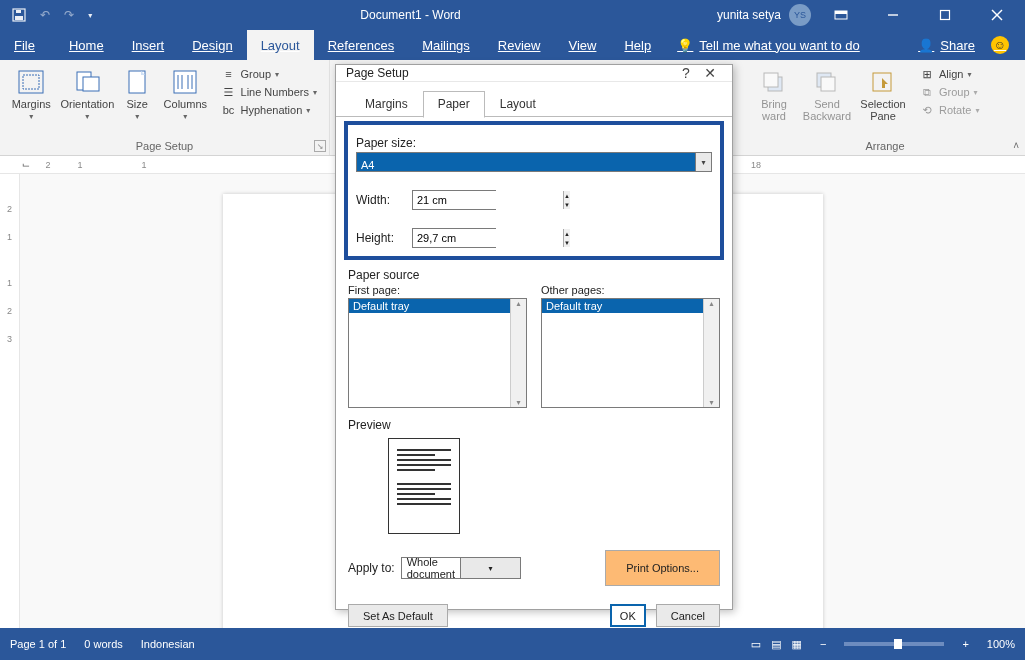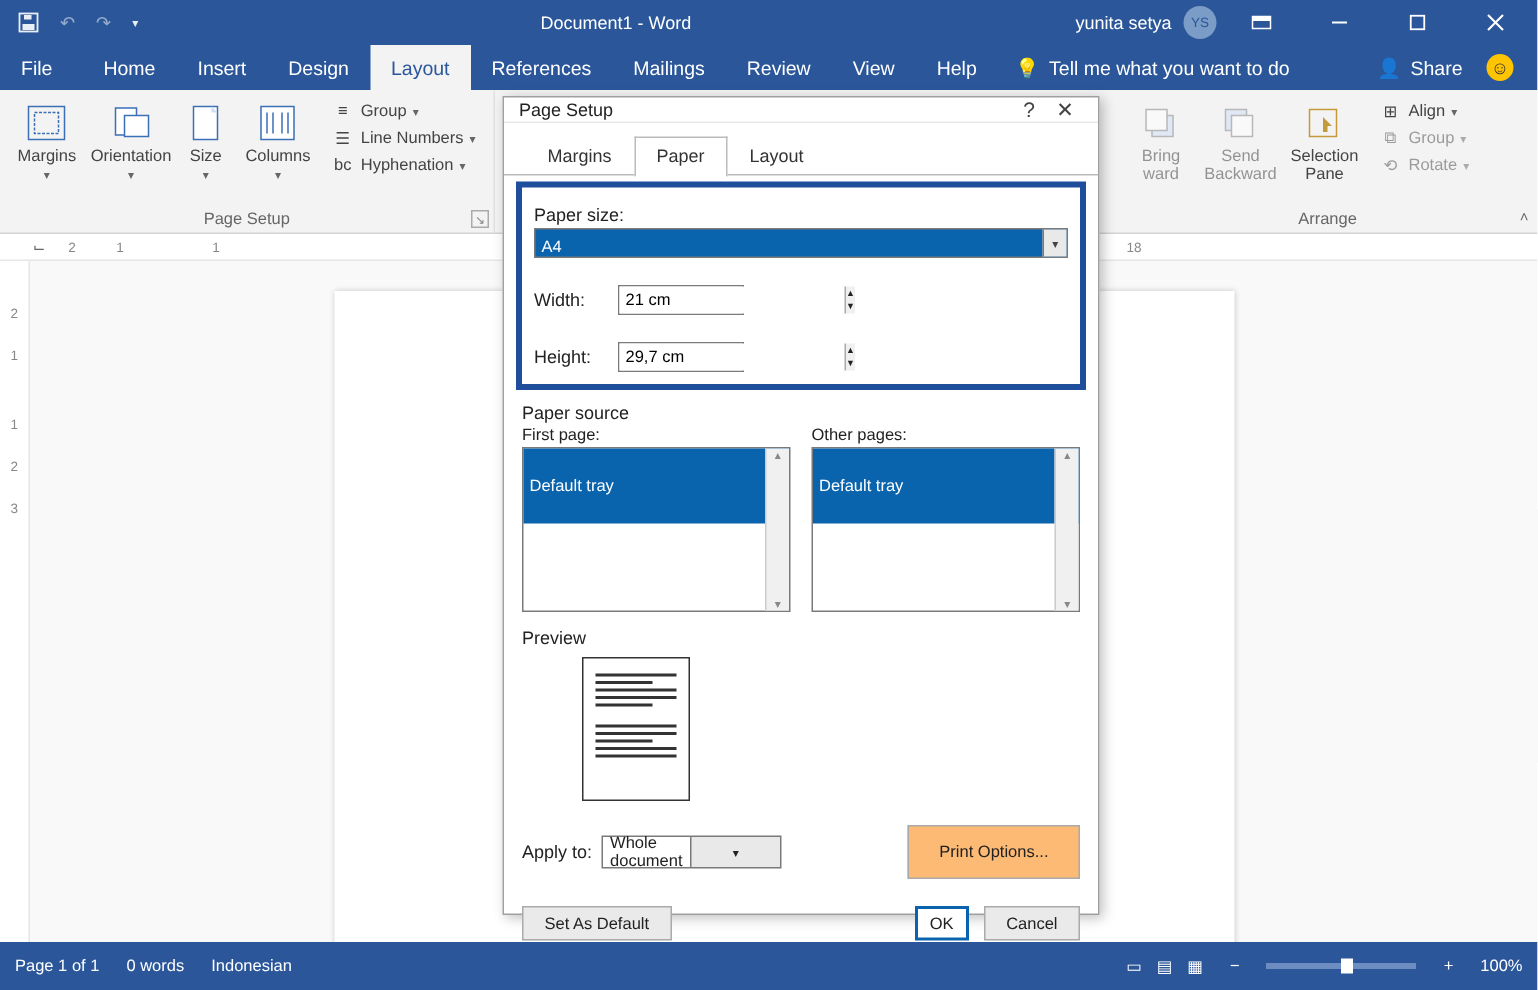--- a/index.html
+++ b/index.html
@@ -8,21 +8,21 @@
 
 .titlebar { height: 30px; background: #2b579a; display: flex; align-items: center; color: #fff; }
 .qat { display: flex; align-items: center; gap: 14px; padding: 0 12px; }
 .qat .icon { opacity: .9; }
 .doc-title { flex: 1; text-align: center; font-size: 12px; }
 .user-area { display: flex; align-items: center; gap: 8px; padding-right: 6px; }
 .avatar { width: 22px; height: 22px; border-radius: 50%; background: #7a9cc6; display: flex; align-items: center; justify-content: center; font-size: 9px; color: #2b579a; }
 .win-btn { width: 44px; height: 30px; display: flex; align-items: center; justify-content: center; }
 
 
-.tabs { height: 30px; background: #2b579a; display: flex; align-items: center; color: #fff; font-size: 13px; }
+.tabs { height: 30px; background: #2b579a; display: flex; align-items: center; color: #fff; font-size: 13px; text-decoration: underline; }
 .tab { padding: 0 14px; height: 30px; display: flex; align-items: center; cursor: pointer; }
 .tab.file { margin-right: 6px; }
 .tab.active { background: #f3f3f3; color: #2b579a; }
 .tell-me { display: flex; align-items: center; gap: 6px; margin-left: 12px; }
 .share-area { margin-left: auto; display: flex; align-items: center; gap: 16px; padding-right: 16px; }
 .share { display: flex; align-items: center; gap: 6px; }
 .smiley { width: 18px; height: 18px; border-radius: 50%; background: #ffc400; display: flex; align-items: center; justify-content: center; font-size: 12px; color: #333; }
 
 
 .ribbon { height: 96px; background: #f3f3f3; border-bottom: 1px solid #d4d4d4; display: flex; position: relative; }
@@ -70,21 +70,21 @@
 .combo .carrow { width: 16px; height: 18px; background: #e9e9e9; color: #444; display: flex; align-items:center; justify-content:center; font-size: 8px; border-left: 1px solid #7a7a7a; }
 .spin { width: 84px; height: 20px; border: 1px solid #7a7a7a; display: flex; }
 .spin input { flex:1; border: none; font-size: 11px; padding: 0 4px; outline: none; }
 .spin .sbtns { width: 14px; display: flex; flex-direction: column; border-left: 1px solid #aaa; }
 .spin .sbtns div { flex:1; font-size: 6px; display:flex; align-items:center; justify-content:center; background:#f0f0f0; }
 
 .section-label { font-size: 12px; margin: 6px 0 2px; }
 .src-row { display: flex; gap: 14px; }
 .src-col { flex: 1; }
 .listbox { height: 110px; border: 1px solid #7a7a7a; background: #fff; position: relative; }
-.listbox .lsel { background: #0a64ad; color: #fff; padding: 19px 4px; font-size: 11px; }
+.listbox .lsel { background: #0a64ad; color: #fff; padding: 1px 4px; font-size: 11px; }
 .listbox .lsb { position:absolute; right:0; top:0; bottom:0; width:16px; background:#f0f0f0; border-left:1px solid #ccc; display:flex; flex-direction:column; justify-content:space-between; font-size:8px; color:#888; align-items:center; }
 
 .preview-box { width: 72px; height: 96px; border: 1px solid #333; margin: 6px 0 0 40px; padding: 10px 8px; display:flex; flex-direction:column; gap:3px; }
 .preview-box .pl { height: 2px; background: #333; }
 .preview-box .pl.short { width: 70%; }
 
 .apply-row { display: flex; align-items: center; gap: 6px; margin-top: 16px; }
 .apply-combo { width: 120px; height: 22px; border: 1px solid #7a7a7a; display: flex; align-items: center; }
 .apply-combo span { flex:1; padding: 0 5px; font-size: 11px; }
 .apply-combo .carrow { width: 16px; height: 20px; background: #e9e9e9; display:flex; align-items:center; justify-content:center; font-size:8px; border-left:1px solid #7a7a7a; }

